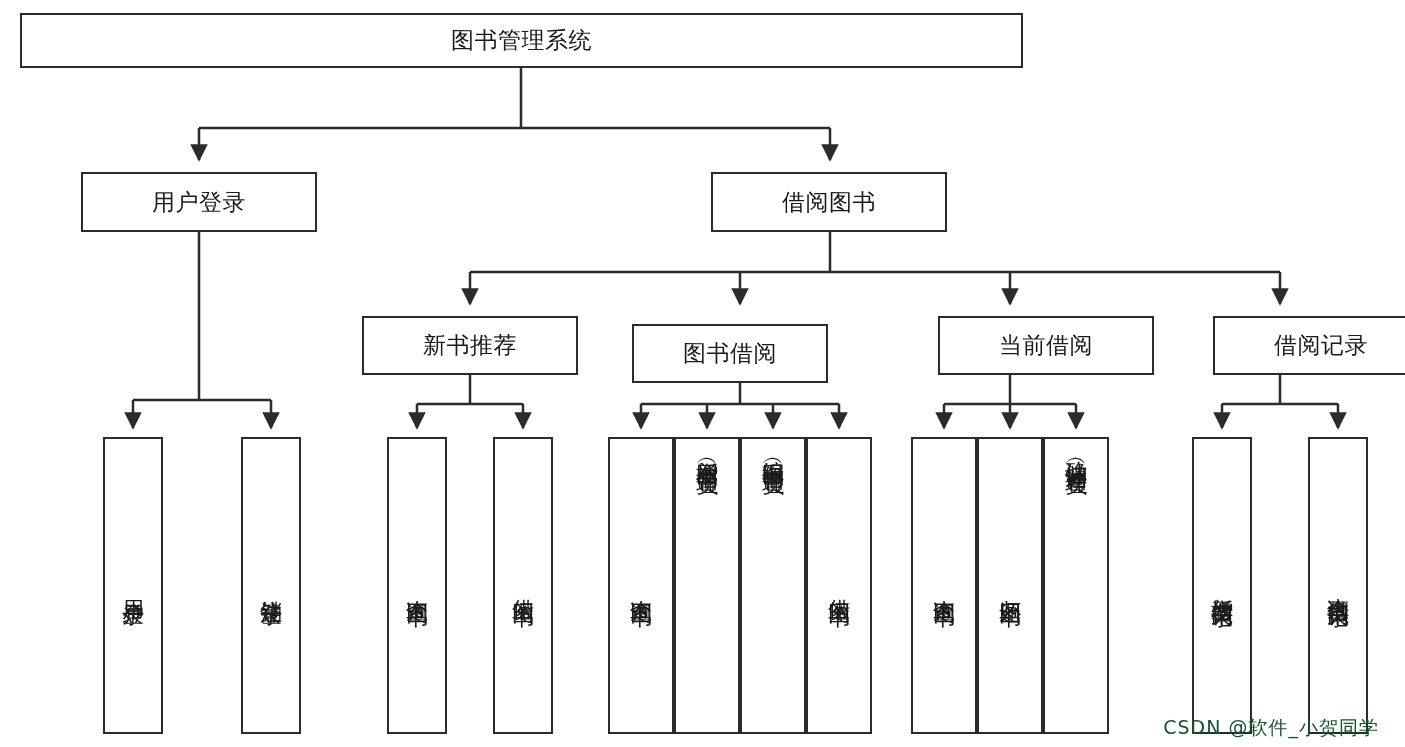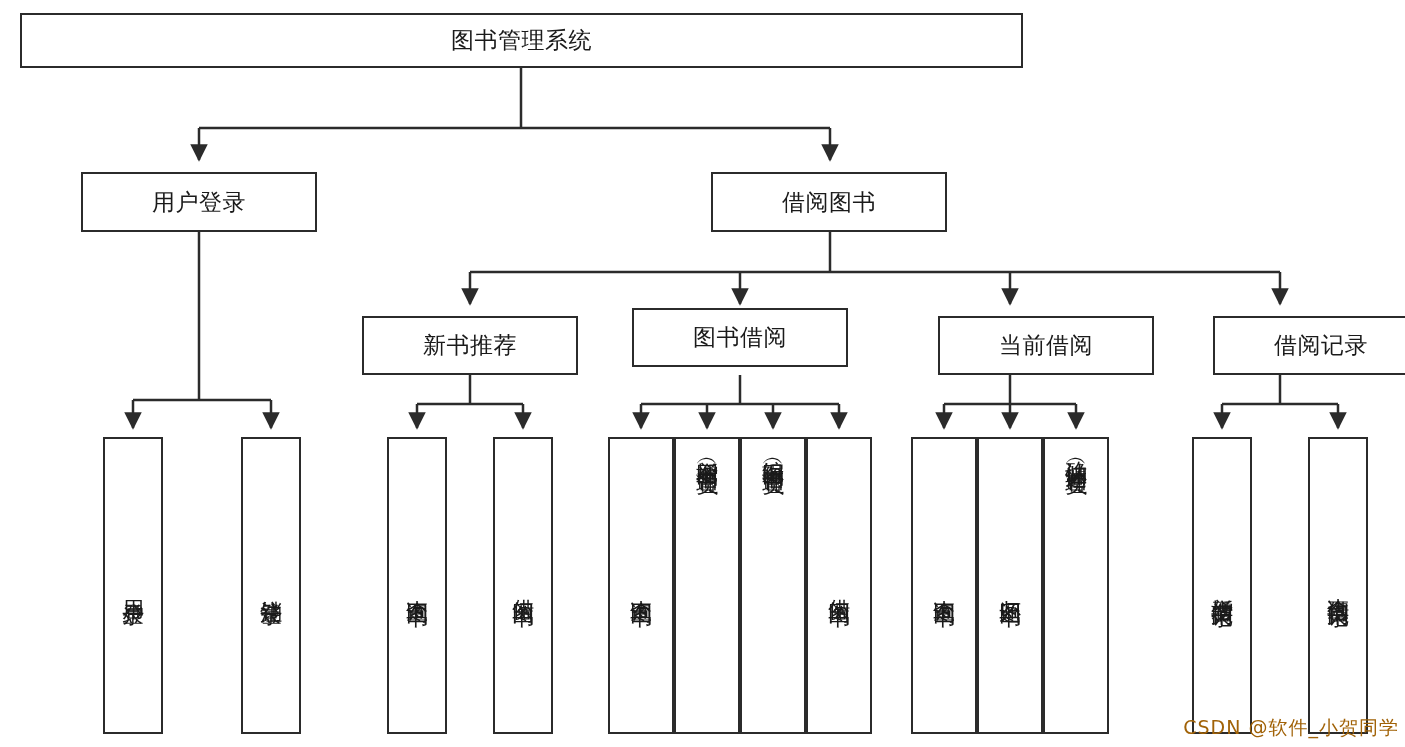--- a/index.html
+++ b/index.html
@@ -56,24 +56,24 @@
     text-orientation: upright;
     line-height: 1.12;
     letter-spacing: 2px;
     white-space: nowrap;
   }
   .h-label {
     white-space: nowrap;
   }
   .watermark {
     position: absolute;
-    right: 6px;
+    right: 26px;
     bottom: 6px;
     font-size: 19px;
-    color: #a16207;
+    color: #14532d;
     letter-spacing: 1px;
     white-space: nowrap;
   }
 </style>
 </head>
 <body>
 
 <div id="diagram-root">
 
   <svg class="connector-layer" viewBox="0 0 1405 747" xmlns="http://www.w3.org/2000/svg">
@@ -133,21 +133,21 @@
   <div class="node h-node" style="left:81px; top:172px; width:236px; height:60px;">
     <span class="h-label">用户登录</span>
   </div>
   <div class="node h-node" style="left:711px; top:172px; width:236px; height:60px;">
     <span class="h-label">借阅图书</span>
   </div>
 
   <div class="node h-node" style="left:362px; top:316px; width:216px; height:59px;justify-content:center;">
     <span class="h-label">新书推荐</span>
   </div>
-  <div class="node h-node" style="left:632px; top:308px; width:216px; height:59px;">
+  <div class="node h-node" style="left:632px; top:324px; width:196px; height:59px;">
     <span class="h-label">图书借阅</span>
   </div>
   <div class="node h-node" style="left:902px; top:316px; width:216px; height:59px;margin-left:36px;">
     <span class="h-label">当前借阅</span>
   </div>
   <div class="node h-node" style="left:1172px; top:316px; width:216px; height:59px;margin-left:41px;">
     <span class="h-label">借阅记录</span>
   </div>
 
   <div class="node v-node" style="left:103px; top:437px; width:60px; height:297px;">

